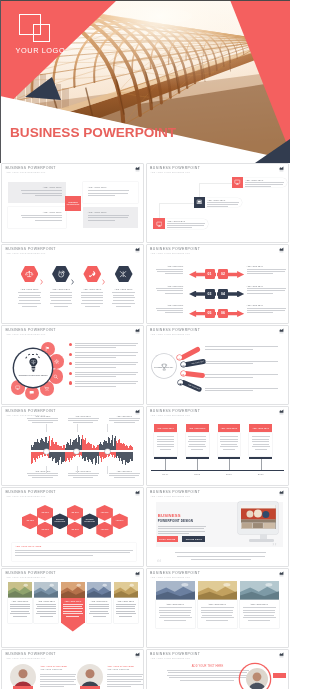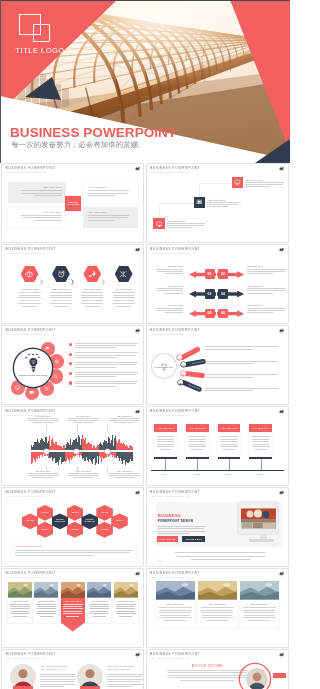--- a/index.html
+++ b/index.html
@@ -166,24 +166,23 @@
           <rect width="290" height="163" fill="url(#glow)"></rect>
         </svg></div>
   <div id="hero-tri-coral-left"></div>
   <div id="hero-tri-navy"></div>
   <div id="hero-tri-coral-right"></div>
   <div id="hero-white-wedge"></div>
   <div id="hero-tri-navy-right"></div>
   <div id="logo">
     <div id="logo-sq1"></div>
     <div id="logo-sq2"></div>
-    <div id="logo-text">TITLE LOGO</div>
+    <div id="logo-text">YOUR LOGO</div>
   </div>
   <div id="hero-title">BUSINESS POWERPOINT</div>
-  <div id="hero-sub">每一次的发奋努力，必会有加倍的赏赐。</div>
   <div id="hero-topline"></div>
   <div id="hero-leftline"></div>
 </div>
 <div id="grid">
       <div class="slide" style="left:2px;top:163.5px;">
         <div class="sl-hd">BUSINESS POWERPOINT</div>
         <div class="sl-sub">ADD YOUR TITLE  BUSINESS PPT</div>
         <span class="sl-icon"><svg viewBox="0 0 12 14" width="100%" height="100%">
             <rect x="1.4" y="8.2" width="9.2" height="5" fill="#e2e3e6"></rect>
             <path d="M1.4 8.6V4.8l2.5-2.1 2.3 1.8L10.6 0.7v7.9z" fill="#3c4450"></path>

